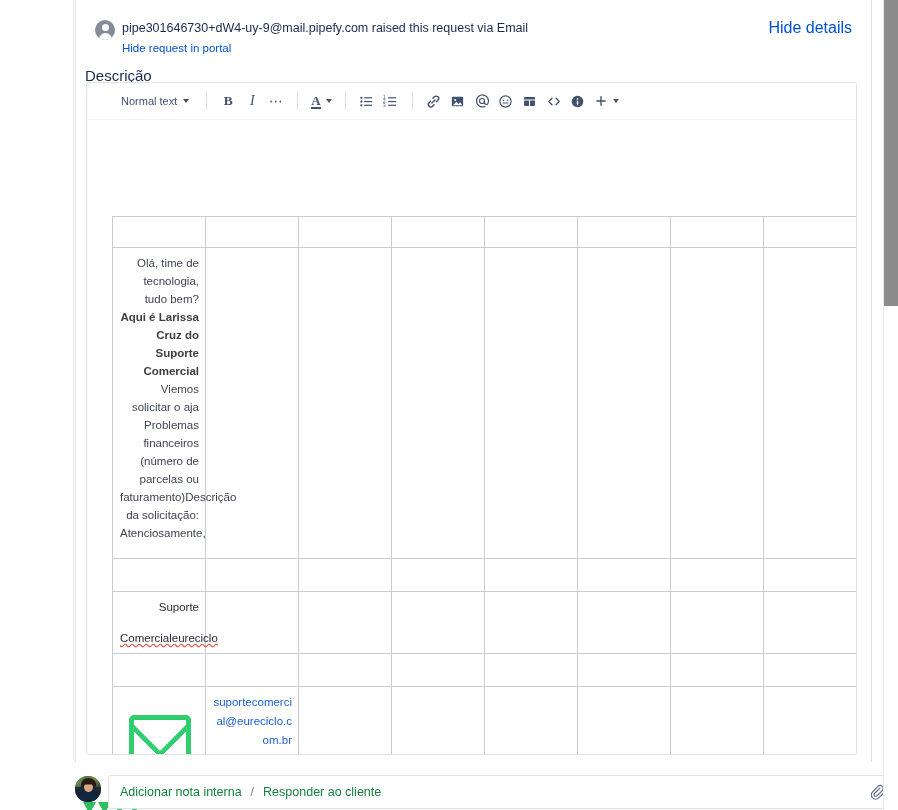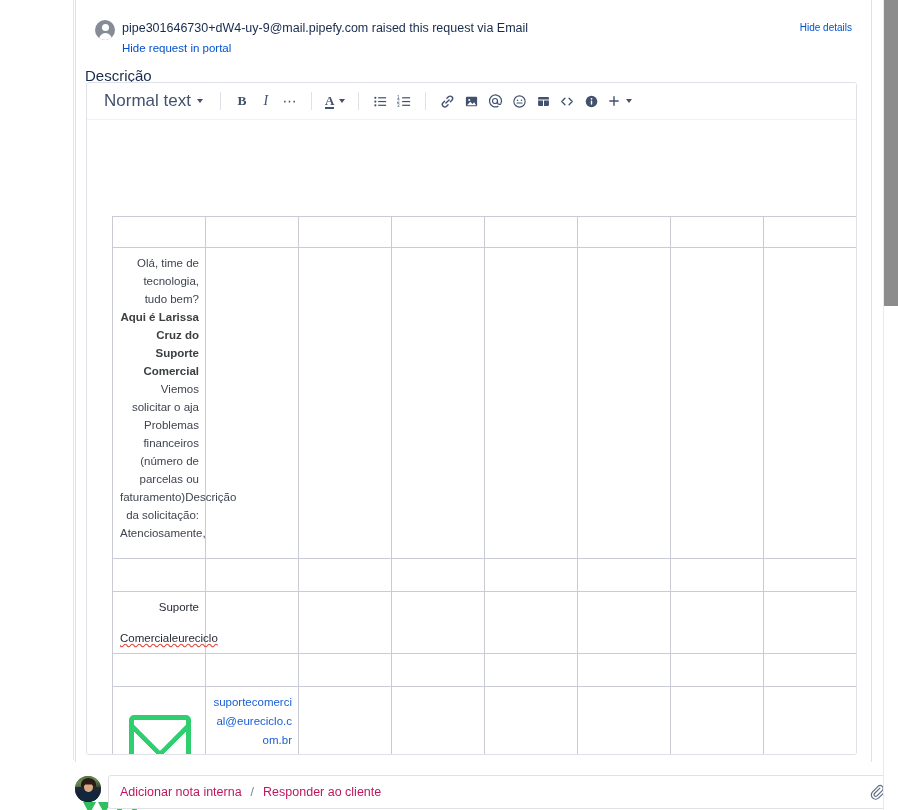--- a/index.html
+++ b/index.html
@@ -63,21 +63,21 @@
     font-size: 12.5px; color: #172b4d; line-height: 16px;
     white-space: nowrap;
   }
   .req-portal {
     position: absolute; left: 36px; top: 22px;
     font-size: 11.5px; color: #0052cc; line-height: 16px;
     text-decoration: none;
   }
   .hide-details {
     position: absolute; right: 4px; top: 2px;
-    font-size: 10px; color: #0052cc; line-height: 16px;
+    font-size: 16px; color: #0052cc; line-height: 16px;
     cursor: pointer; text-decoration: none;
   }
 
   
   .field-label {
     position: absolute; left: 9px; top: 67px;
     font-size: 15px; color: #172b4d; font-weight: 400;
   }
 
   
@@ -105,22 +105,22 @@
   .tb-btn {
     height: 24px; min-width: 24px;
     display: flex; align-items: center; justify-content: center;
     color: #42526e; cursor: pointer;
     border-radius: 3px;
     padding: 0 3px;
     font-size: 13px;
   }
   .tb-style {
     display: flex; align-items: center; gap: 6px;
-    font-size: 17px; color: #42526e;
-    padding: 0 8px; height: 26px; border-radius: 3px; cursor: pointer;
+    font-size: 11px; color: #42526e;
+    padding: 0 8px; height: 26px; border-radius: 3px; cursor: pointer; margin-left: 17px;
   }
   .caret {
     width: 0; height: 0;
     border-left: 3.5px solid transparent;
     border-right: 3.5px solid transparent;
     border-top: 4px solid #42526e;
     display: inline-block;
   }
   .tb-btn svg { display: block; }
   .tb-bold { font-weight: 700; font-size: 13.5px; font-family: "Liberation Serif", serif;}
@@ -256,21 +256,21 @@
   }
   .reply-box {
     position: absolute; left: 33px; top: 0;
     width: 790px; height: 34px;
     border: 1px solid #dfe1e6;
     border-radius: 3px;
     background: #ffffff;
     display: flex; align-items: center;
   }
   .reply-link {
-    font-size: 12.5px; color: #be185d; cursor: pointer;
+    font-size: 12.5px; color: #15803d; cursor: pointer;
     text-decoration: none; white-space: nowrap;
   }
   .reply-sep { color: #7a8699; font-size: 12.5px; margin: 0 9px; }
   .reply-left { display: flex; align-items: center; padding-left: 11px; }
   .clip-btn {
     margin-left: auto; margin-right: 12px;
     color: #5e6c84; cursor: pointer; display: flex; align-items: center;
   }
 
   

